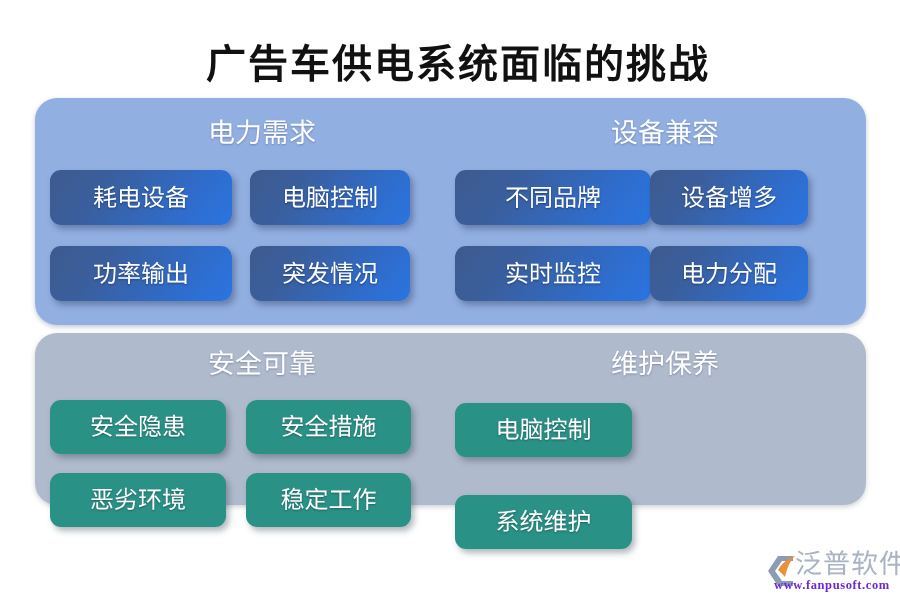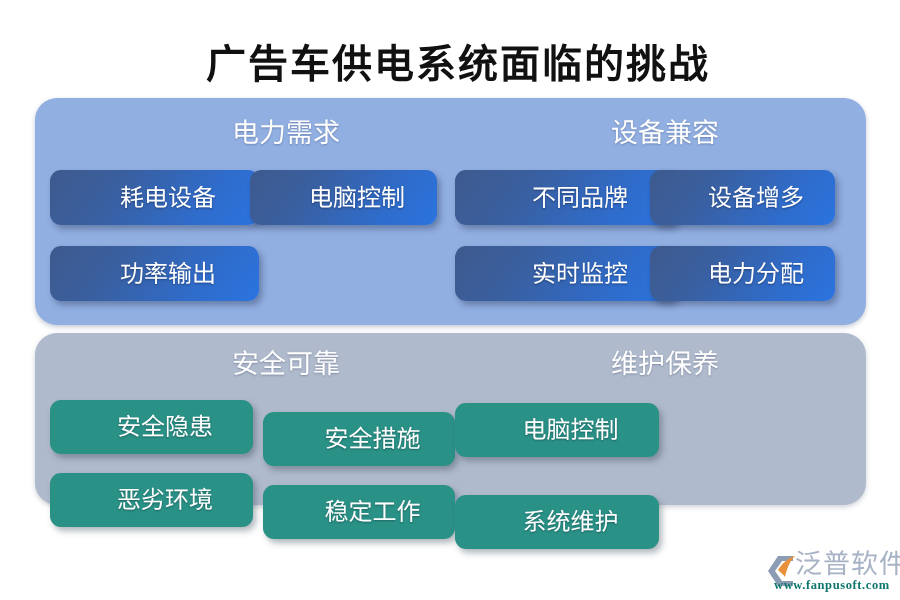--- a/index.html
+++ b/index.html
@@ -65,60 +65,59 @@
   
   .group-heading {
     position: absolute;
     text-align: center;
     font-size: 27px;
     line-height: 34px;
     color: #ffffff;
     white-space: nowrap;
     text-shadow: 0 1px 2px rgba(40,55,90,0.35);
   }
-  .heading-left  { left: 76px;  width: 350px; }
+  .heading-left  { left: 52px;  width: 350px; }
   .heading-right { left: 455px; width: 350px; }
   .panel-top .group-heading    { top: 18px; }
   .panel-bottom .group-heading { top: 14px; }
 
   
   .chip {
     position: absolute;
     display: flex;
     align-items: center;
     justify-content: center;
     border-radius: 11px;
     color: #ffffff;
     font-size: 24px;
     line-height: 1;
     white-space: nowrap;
     box-shadow: 3px 4px 6px rgba(30,45,75,0.38);
     text-shadow: 0 1px 2px rgba(10,25,55,0.45);
-    padding-left: 27px;
   }
   .chip-blue {
     background: linear-gradient(127deg, #3e5a8e 0%, #3a5f9e 30%, #2f6ccb 72%, #2b74e0 100%);
   }
   .chip-green {
     background: #2a9187;
     text-shadow: 0 1px 2px rgba(10,45,45,0.45);
     box-shadow: 3px 4px 6px rgba(45,65,80,0.38);
   }
 
   
   .chip-c0 { left: 15px;  width: 182px; }
   .chip-c1 { left: 215px; width: 160px; }
   .chip-c2 { left: 420px; width: 196px; }
   .chip-c3 { left: 615px; width: 158px; }
   .chip-r0 { top: 72px;  height: 55px; }
   .chip-r1 { top: 148px; height: 55px; }
 
   
   .gchip-c0 { left: 15px;  width: 176px; }
-  .gchip-c1 { left: 228px; width: 165px; margin-top: 12px; }
+  .gchip-c1 { left: 211px; width: 165px; }
   .gchip-c2 { left: 420px; width: 177px; }
   .gchip-c3 { left: 615px; width: 165px; }
   .gchip-r0 { top: 67px;  height: 54px; font-family: Liberation Serif, serif; }
   .gchip-r1 { top: 140px; height: 54px; }
   
   .gchip-c2.gchip-r0, .gchip-c3.gchip-r0 { top: 70px; }
   .gchip-c2.gchip-r1, .gchip-c3.gchip-r1 { top: 142px; margin-top: 20px; }
 
   
   .logo {
@@ -139,21 +138,21 @@
     letter-spacing: 1px;
     white-space: nowrap;
     font-family: "Liberation Serif", "DejaVu Serif", serif;
   }
   .logo-url {
     position: absolute;
     left: 774px;
     top: 578px;
     font-size: 12.5px;
     line-height: 14px;
-    color: #0f766e;
+    color: #6d28d9;
     letter-spacing: 0.6px;
     white-space: nowrap;
     font-family: "Liberation Serif", "DejaVu Serif", serif;
     font-weight: bold;
   }
 </style>
 </head>
 <body>
 
 <div id="slide">
@@ -161,20 +160,21 @@
   <div class="slide-title">广告车供电系统面临的挑战</div>
 
   <div class="panel panel-top">
 
     <div class="group-heading heading-left">电力需求</div>
     <div class="group-heading heading-right">设备兼容</div>
 
     <div class="chip chip-blue chip-c0 chip-r0">耗电设备</div>
     <div class="chip chip-blue chip-c1 chip-r0">电脑控制</div>
     <div class="chip chip-blue chip-c0 chip-r1">功率输出</div>
+    <div class="chip chip-blue chip-c1 chip-r1">突发情况</div>
 
     <div class="chip chip-blue chip-c2 chip-r0">不同品牌</div>
     <div class="chip chip-blue chip-c3 chip-r0">设备增多</div>
     <div class="chip chip-blue chip-c2 chip-r1">实时监控</div>
     <div class="chip chip-blue chip-c3 chip-r1">电力分配</div>
   </div>
 
   <div class="panel panel-bottom">
 
     <div class="group-heading heading-left">安全可靠</div>

